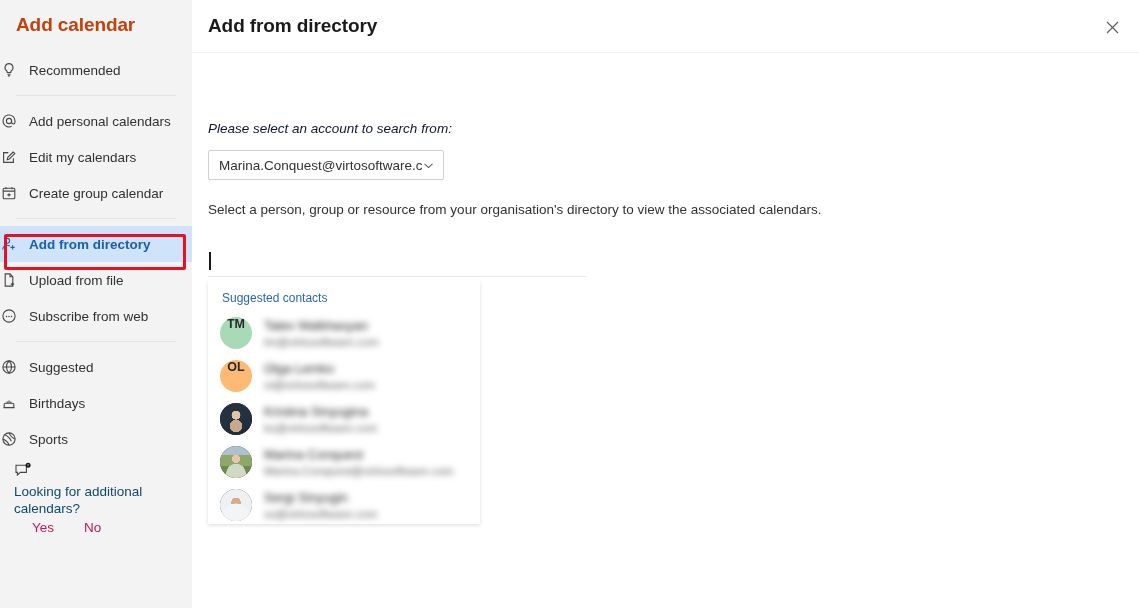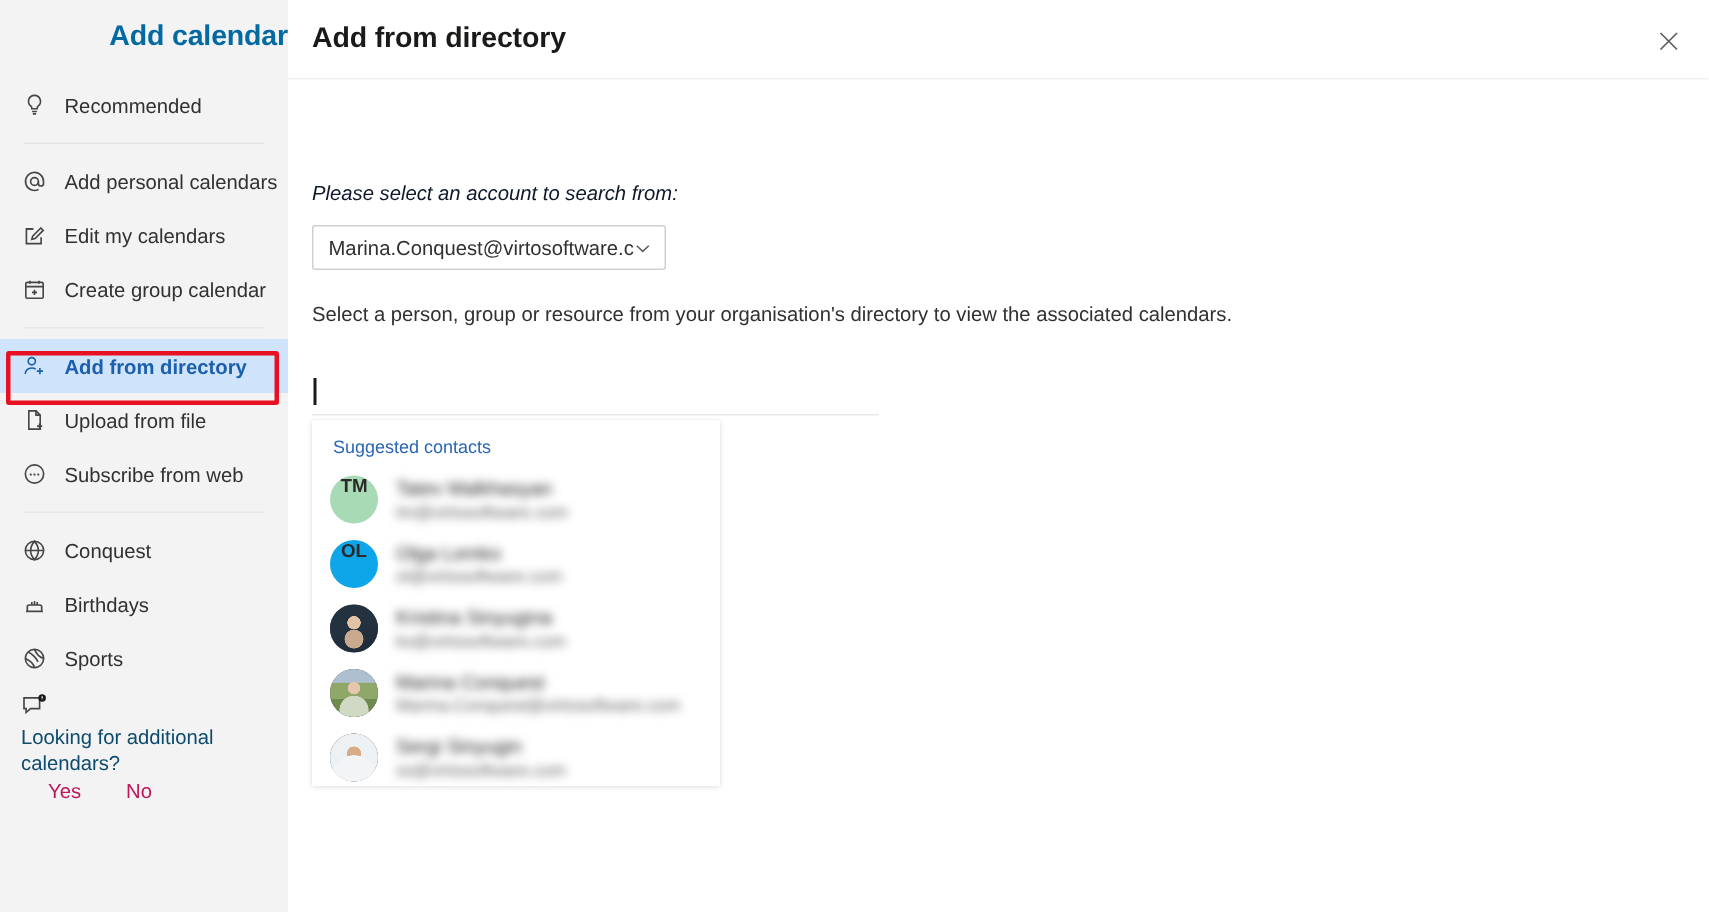--- a/index.html
+++ b/index.html
@@ -20,31 +20,29 @@
   .sidebar {
     width: 192px;
     height: 608px;
     background: #f3f3f3;
     position: relative;
     flex: 0 0 192px;
   }
   .sidebar-title {
     font-size: 19px;
     font-weight: 600;
-    color: #0369a1;
+    color: #c2410c;
     padding: 14px 0 0 16px;
     letter-spacing: -0.1px;
-    text-align: right;
   }
   .nav-list { margin-top: 16px; }
   .nav-item {
     display: flex;
     align-items: center;
     height: 36px;
-    padding-left: 14px;
     gap: 12px;
     cursor: pointer;
     position: relative;
   }
   .nav-item .nav-label {
     font-size: 13.5px;
     color: #323130;
     white-space: nowrap;
   }
   .nav-item .nav-ico {
@@ -331,21 +329,21 @@
 
       <div class="divider"></div>
 
       <div class="nav-item">
         <span class="nav-ico">
           <svg width="16" height="16" viewBox="0 0 16 16" fill="none" stroke="currentColor" stroke-width="1.1">
             <circle cx="8" cy="8" r="6.1"></circle>
             <path d="M1.9 8h12.2M8 1.9c1.8 2 2.6 4 2.6 6.1S9.8 12.1 8 14.1C6.2 12.1 5.4 10.1 5.4 8S6.2 3.9 8 1.9z"></path>
           </svg>
         </span>
-        <span class="nav-label">Conquest</span>
+        <span class="nav-label">Suggested</span>
       </div>
 
       <div class="nav-item">
         <span class="nav-ico">
           <svg width="16" height="16" viewBox="0 0 16 16" fill="none" stroke="currentColor" stroke-width="1.1">
             <path d="M2.4 12.6h11.2M3.2 12.6V9.6c0-.7.6-1.3 1.3-1.3h7c.7 0 1.3.6 1.3 1.3v3"></path>
             <path d="M8 8.3V5.6M6.2 8.3V6.4M9.8 8.3V6.4"></path>
           </svg>
         </span>
         <span class="nav-label">Birthdays</span>
@@ -415,21 +413,21 @@
           <div class="avatar" style="background:#a8dab5">
             <span>TM</span>
           </div>
           <div class="contact-text">
             <span class="contact-name">Tatev Malkhasyan</span>
             <span class="contact-mail">tm@virtosoftware.com</span>
           </div>
         </div>
 
         <div class="contact-row">
-          <div class="avatar" style="background:#0ea5e9">
+          <div class="avatar" style="background:#fdba74">
             <span>OL</span>
           </div>
           <div class="contact-text">
             <span class="contact-name">Olga Lemko</span>
             <span class="contact-mail">ol@virtosoftware.com</span>
           </div>
         </div>
 
         <div class="contact-row">
           <div class="avatar photo">

